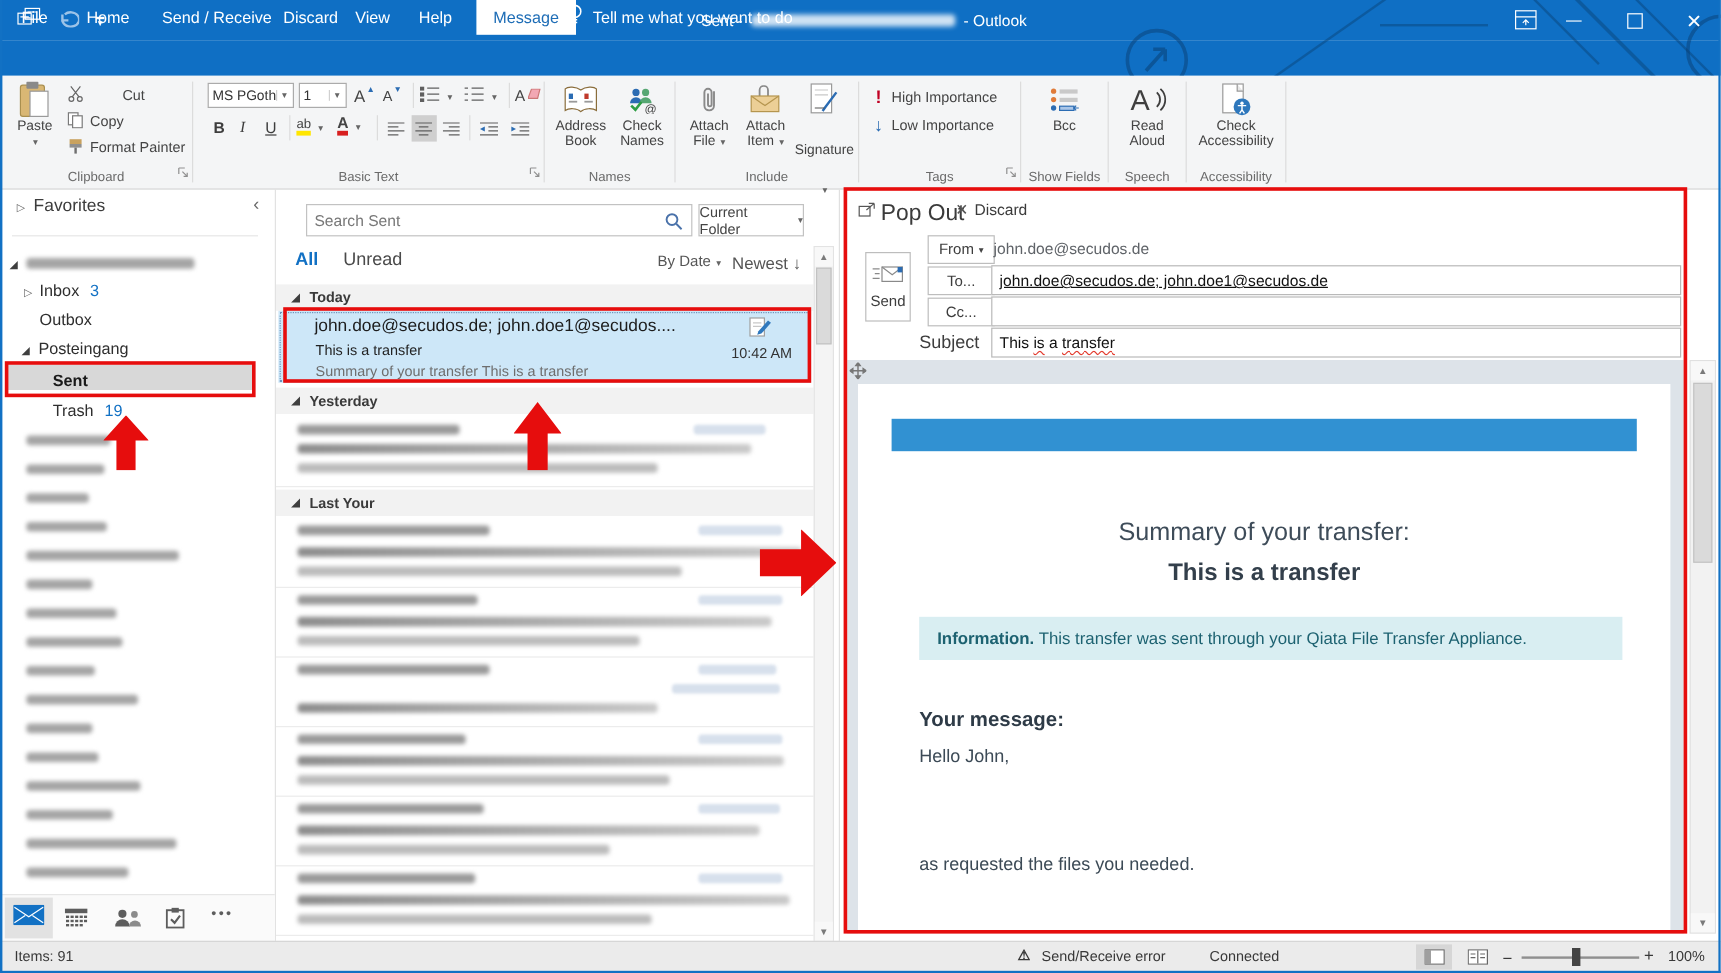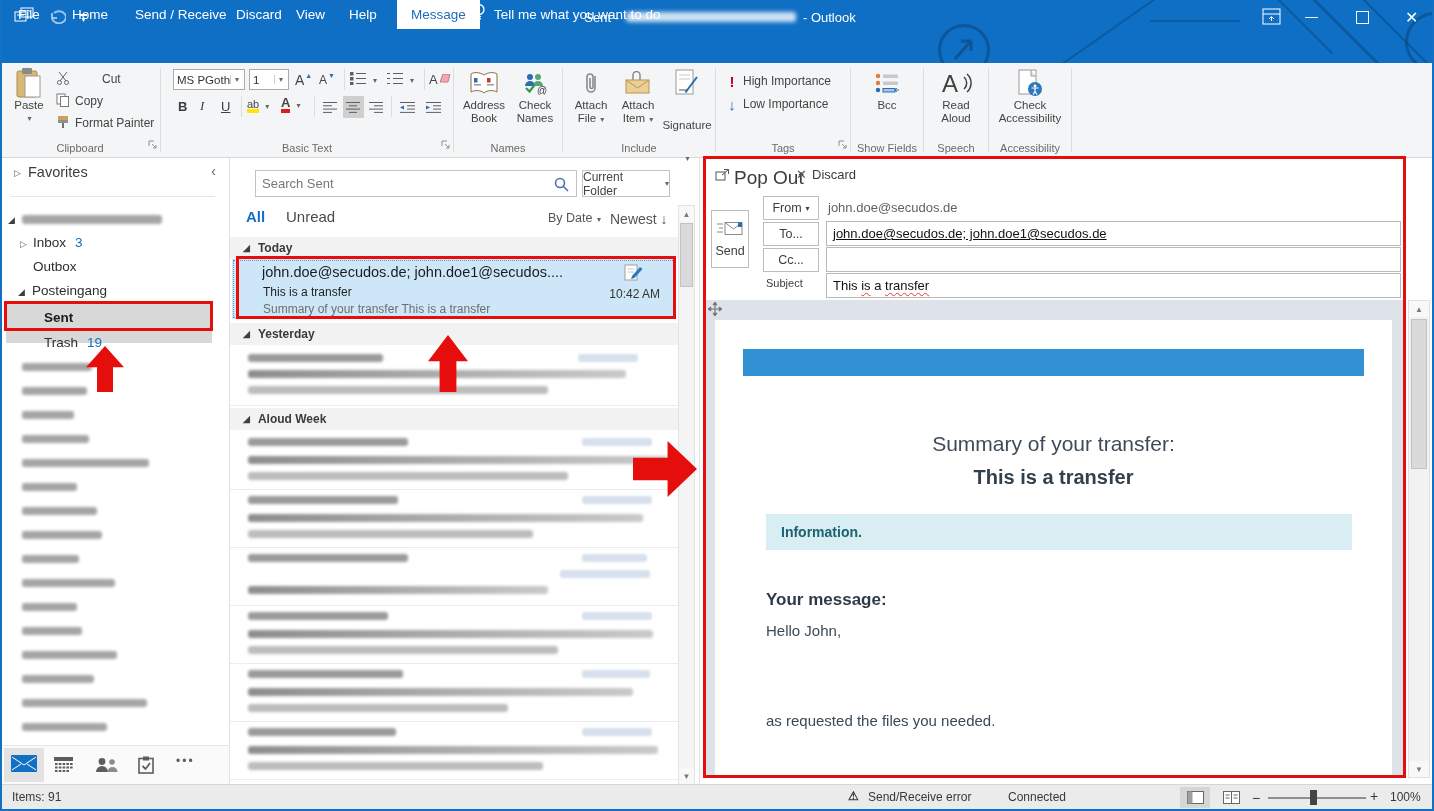--- a/index.html
+++ b/index.html
@@ -44,21 +44,21 @@
   .sel-tile { background:#cfcfcf; }
   .imp { font-weight:bold; font-size:15px; width:12px; text-align:center; }
 
   
   #sidebar { left:0; top:158px; width:230px; height:627px; background:#fff; border-right:1px solid #e2e2e2; z-index:3; }
   .tri { color:#5f5f5f; font-size:9px; }
   .tri-open { color:#3f3f3f; font-size:9px; }
   .fitem { position:absolute; font-size:13.5px; color:#2e2e2e; }
   .count { color:#1271c4; margin-left:9px; }
   .bb { position:absolute; height:8px; border-radius:3px; filter:blur(1.6px); background:#a5a5a5; }
-  #sent-row { position:absolute; left:6px; top:146px; width:206px; height:39px; background:#d8d8d8; }
+  #sent-row { position:absolute; left:6px; top:146px; width:206px; height:21px; background:#d8d8d8; }
   #bottomnav { left:0; top:745px; width:229px; height:39px; background:#fafafa; border-top:1px solid #e6e6e6; z-index:3; }
   #mail-tile { position:absolute; left:4px; top:2px; width:40px; height:34px; background:#e2e2e2; display:flex; align-items:center; justify-content:center; }
   .navico { position:absolute; top:11px; }
 
   
   #list { left:230px; top:158px; width:470px; height:627px; background:#fff; border-right:1px solid #e0e0e0; z-index:3; overflow:hidden; }
   #search-box { position:absolute; left:25px; top:12px; width:322px; height:27px; border:1px solid #c2c2c2; background:#fff; }
   #search-box input { border:0; outline:none; width:285px; height:23px; margin:1px 0 0 6px; font-size:13px; font-family:"Liberation Sans",sans-serif; color:#333; }
   #search-box input::placeholder { color:#777; }
   #scope-box { position:absolute; left:352px; top:12px; width:88px; height:27px; border:1px solid #c2c2c2; display:flex; align-items:center; justify-content:center; gap:5px; font-size:12px; color:#444; background:#fff; }
@@ -69,21 +69,21 @@
   .lbar.l { background:linear-gradient(90deg,#8d8d8d,#c9c9c9); }
   .lbar.p { background:#bcbcbc; }
   .lbar.d { background:#d7e0ec; filter:blur(1.2px); }
   #sel-email { position:absolute; left:2px; top:101px; width:444px; height:60px; background:#cde7f8; outline:1px dotted #6d93bb; outline-offset:-2px; }
   #list-scroll { position:absolute; left:448px; top:47px; width:17px; height:580px; background:#f4f4f4; border:1px solid #e3e3e3; }
   .scroll-btn { position:absolute; left:0; width:15px; height:16px; background:#f8f8f8; color:#7a7a7a; font-size:8px; display:flex; align-items:center; justify-content:center; }
   .scroll-thumb { position:absolute; background:#dadada; border:1px solid #c2c2c2; }
 
   
   #reading { left:700px; top:158px; width:734px; height:626px; background:#fff; z-index:3; }
-  .ctl-btn { border:1px solid #bdbdbd; background:#fff; display:flex; align-items:center; justify-content:center; font-size:12.5px; color:#3d3d3d; }
+  .ctl-btn { border:1px solid #bdbdbd; background:#fff; display:flex; align-items:center; justify-content:center; font-size:12.5px; color:#3d3d3d;margin-left:10px; }
   .field { position:absolute; border:1px solid #b9b9b9; background:#fff; height:25px; font-size:13px; color:#111; display:flex; align-items:center; padding-left:6px; white-space:pre; }
   .ul { text-decoration:underline; }
   .sq { text-decoration:underline wavy #e23b2e 1px; text-underline-offset:2px; }
   #body-bg { position:absolute; left:6px; top:142px; width:697px; height:478px; background:#dde3e9; overflow:hidden; }
   #email-card { position:absolute; left:9px; top:20px; width:677px; height:620px; background:#fff; }
   #card-bar { position:absolute; left:28px; top:29px; width:621px; height:27px; background:#3191d2; }
   #eb-heading { position:absolute; top:112px; width:100%; text-align:center; font-size:21px; color:#3e4c59; }
   #eb-subheading { position:absolute; top:146px; width:100%; text-align:center; font-size:20px; font-weight:bold; color:#333f4b; }
   #info-box { position:absolute; left:51px; top:194px; width:586px; height:36px; background:#d9eef2; display:flex; align-items:center; padding-left:15px; font-size:14px; color:#1d6271; white-space:pre; }
   #read-scroll { position:absolute; left:708px; top:142px; width:22px; height:478px; background:#f2f2f2; border:1px solid #e0e0e0; }
@@ -588,21 +588,21 @@
 
   <div class="lw-item" style="top:190px;">
     <div class="lbar s" style="left:18px; top:6px; width:135px;"></div>
     <div class="lbar d" style="left:348px; top:6px; width:60px;"></div>
     <div class="lbar l" style="left:18px; top:22px; width:378px;"></div>
     <div class="lbar p" style="left:18px; top:38px; width:300px;"></div>
   </div>
 
   <div class="group-hdr" style="top:250px;">
     <span class="tri-open">◢</span>
-    <span>Aloud Week</span>
+    <span>Last Your</span>
   </div>
 
   <div class="lw-item" style="top:274px;">
     <div class="lbar s" style="left:18px; top:6px; width:160px;"></div>
     <div class="lbar d" style="left:352px; top:6px; width:70px;"></div>
     <div class="lbar l" style="left:18px; top:24px; width:420px;"></div>
     <div class="lbar p" style="left:18px; top:40px; width:320px;"></div>
   </div>
   <div class="lw-item" style="top:332px;">
     <div class="lbar s" style="left:18px; top:6px; width:150px;"></div>
@@ -670,39 +670,39 @@
   <span class="abs" style="left:128px; top:42px; font-size:13px; color:#5f6368;">john.doe@secudos.de</span>
 
   <div class="abs ctl-btn" style="left:63px; top:64px; width:56px; height:24px;">To...</div>
   <div class="field" style="left:126px; top:63px; width:575px;">
     <span class="ul">john.doe@secudos.de; john.doe1@secudos.de</span>
   </div>
 
   <div class="abs ctl-btn" style="left:63px; top:90px; width:56px; height:24px;">Cc...</div>
   <div class="field" style="left:126px; top:89px; width:575px;"></div>
 
-  <span class="abs" style="left:66px; top:119px; font-size:11px; color:#3d3d3d;">Subject</span>
+  <span class="abs" style="left:66px; top:119px; font-size:15px; color:#3d3d3d;">Subject</span>
   <div class="field" style="left:126px; top:115px; width:575px;">
     <span>This </span><span class="sq">is</span><span> a </span><span class="sq">transfer</span>
   </div>
 
   <div id="body-bg">
     <span style="position:absolute; left:2px; top:2px;"><svg width="14" height="14" stroke="#777" fill="#777">
           <path d="M7 1 v12 M1 7 h12" stroke-width="1.2"></path>
           <polygon points="7,0 5,2.8 9,2.8"></polygon>
           <polygon points="7,14 5,11.2 9,11.2"></polygon>
           <polygon points="0,7 2.8,5 2.8,9"></polygon>
           <polygon points="14,7 11.2,5 11.2,9"></polygon>
         </svg></span>
     <div id="email-card">
       <div id="card-bar"></div>
       <div id="eb-heading">Summary of your transfer:</div>
       <div id="eb-subheading">This is a transfer</div>
       <div id="info-box">
-        <span style="font-weight:bold;">Information.</span>
+        <span style="font-weight:bold;">Information.</span><span> This transfer was sent through your Qiata File Transfer Appliance.</span>
       </div>
       <div style="position:absolute; left:51px; top:270px; font-size:17px; font-weight:bold; color:#2e3b47;">Your message:</div>
       <div style="position:absolute; left:51px; top:302px; font-size:15px; color:#3c4a56;">Hello John,</div>
       <div style="position:absolute; left:51px; top:392px; font-size:15px; color:#3c4a56;">as requested the files you needed.</div>
     </div>
   </div>
 
   <div id="read-scroll">
     <div class="scroll-btn" style="top:0; width:20px;">▲</div>
     <div class="scroll-thumb" style="left:2px; top:18px; width:16px; height:150px;"></div>

